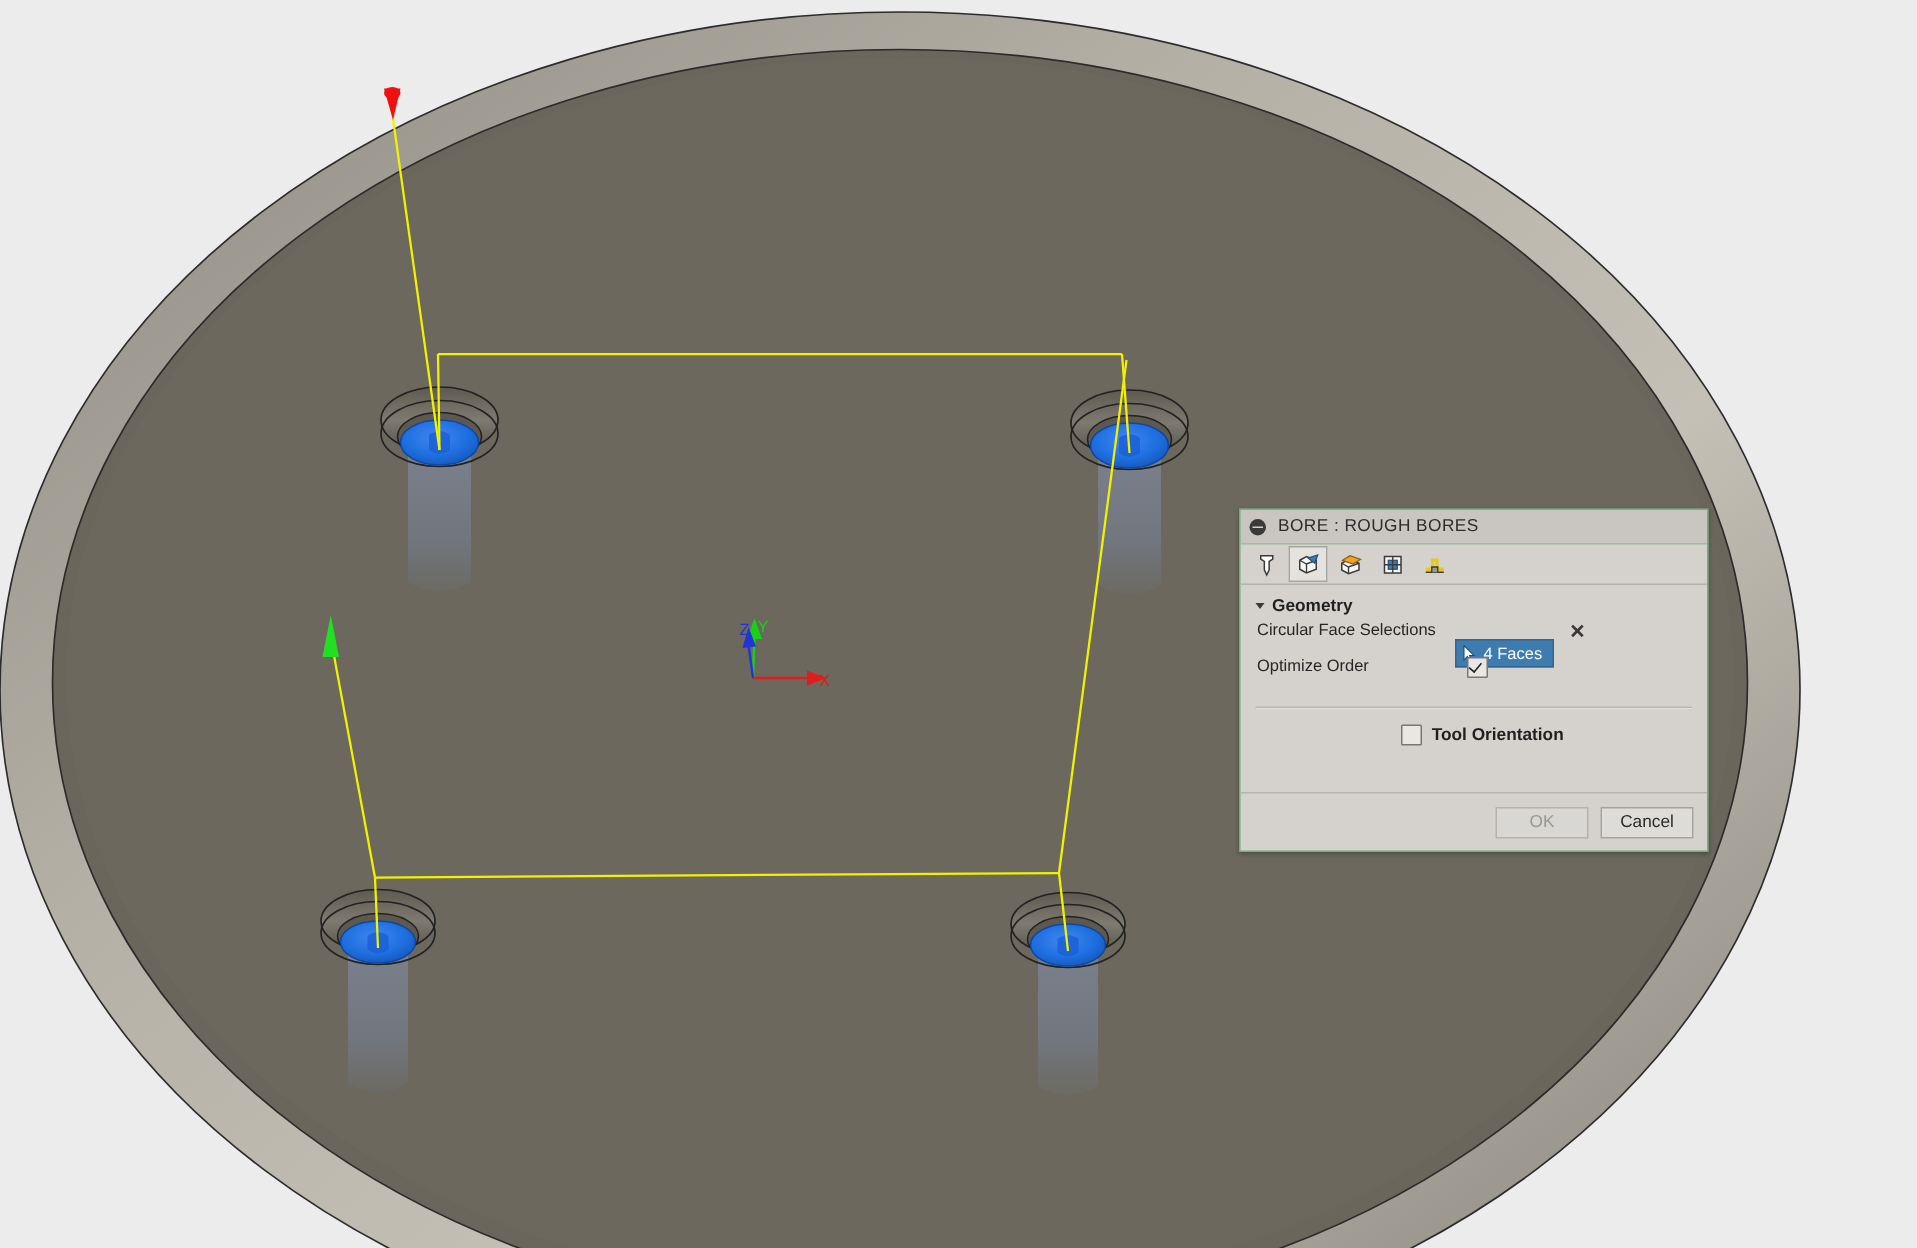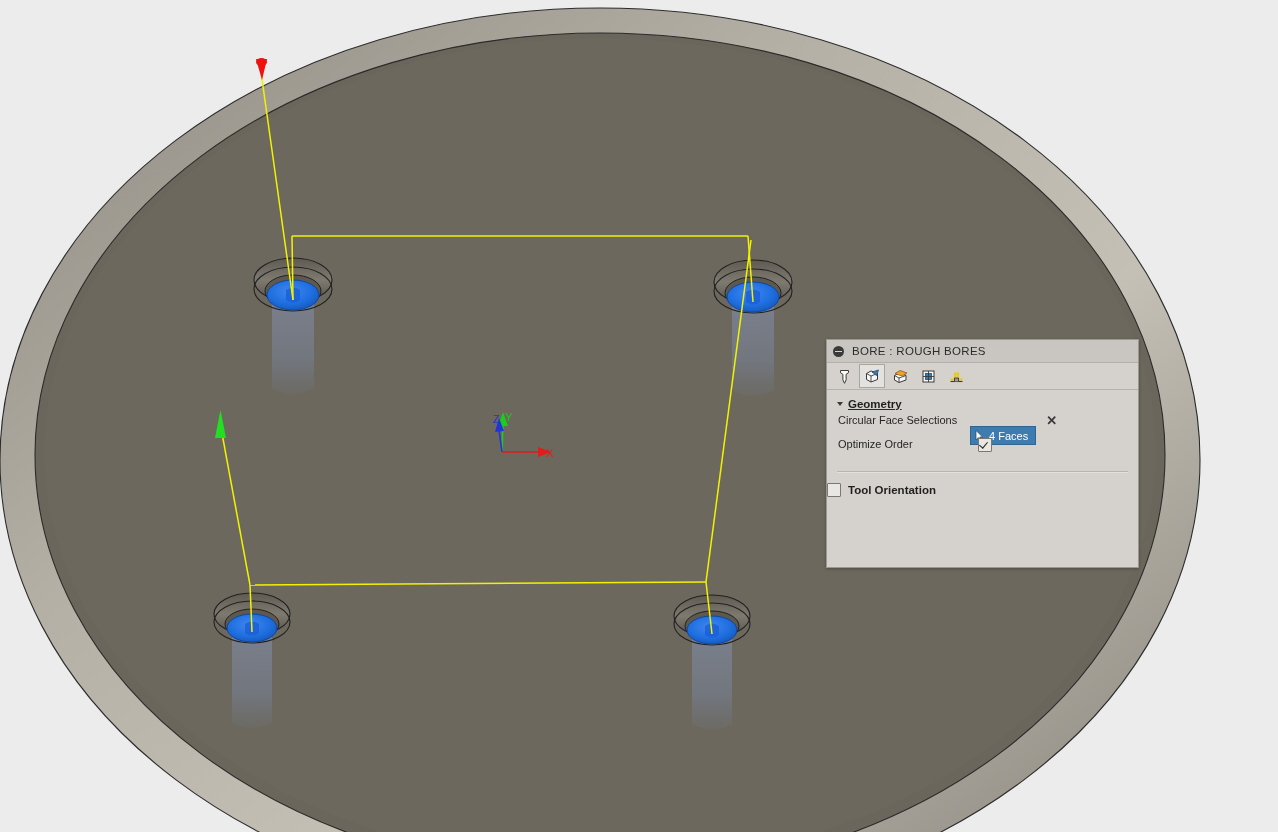--- a/index.html
+++ b/index.html
@@ -104,21 +104,20 @@
     padding: 6px 0 0 0;
     position: relative;
   }
 
   .section-head {
     display: flex;
     align-items: center;
     gap: 6px;
     padding: 2px 0 4px 11px;
     cursor: pointer;
-    text-decoration: underline;
   }
   .tri {
     width: 0; height: 0;
     border-left: 4.5px solid #3a3a3a;
     border-top: 3.5px solid transparent;
     border-bottom: 3.5px solid transparent;
     transform: rotate(90deg);
   }
   .section-title {
     font-weight: bold;
@@ -187,22 +186,24 @@
     height: 1px;
     background: #b8b5af;
     margin: 9px 10px 0 10px;
     border-bottom: 1px solid #e2e0dc;
   }
 
   .prop-row-check {
     display: flex;
     align-items: center;
     gap: 7px;
+    padding-left: 11px;
     height: 26px;
     margin-top: 4px;
+    justify-content: center;
   }
   .check-label {
     font-weight: bold;
     font-size: 11.5px;
     color: #1f1f1f;
   }
 
   .dlg-footer {
     flex: 0 0 auto;
     height: 38px;
@@ -438,15 +439,19 @@
 
       <div class="divider"></div>
 
       <div class="prop-row-check">
         <span class="chk"></span>
         <span class="check-label">Tool Orientation</span>
       </div>
 
     </div>
 
+    <div class="dlg-footer">
+      <button class="btn disabled">OK</button>
+      <button class="btn">Cancel</button>
+    </div>
 
   </div>
 </div>
 
 </body></html>

